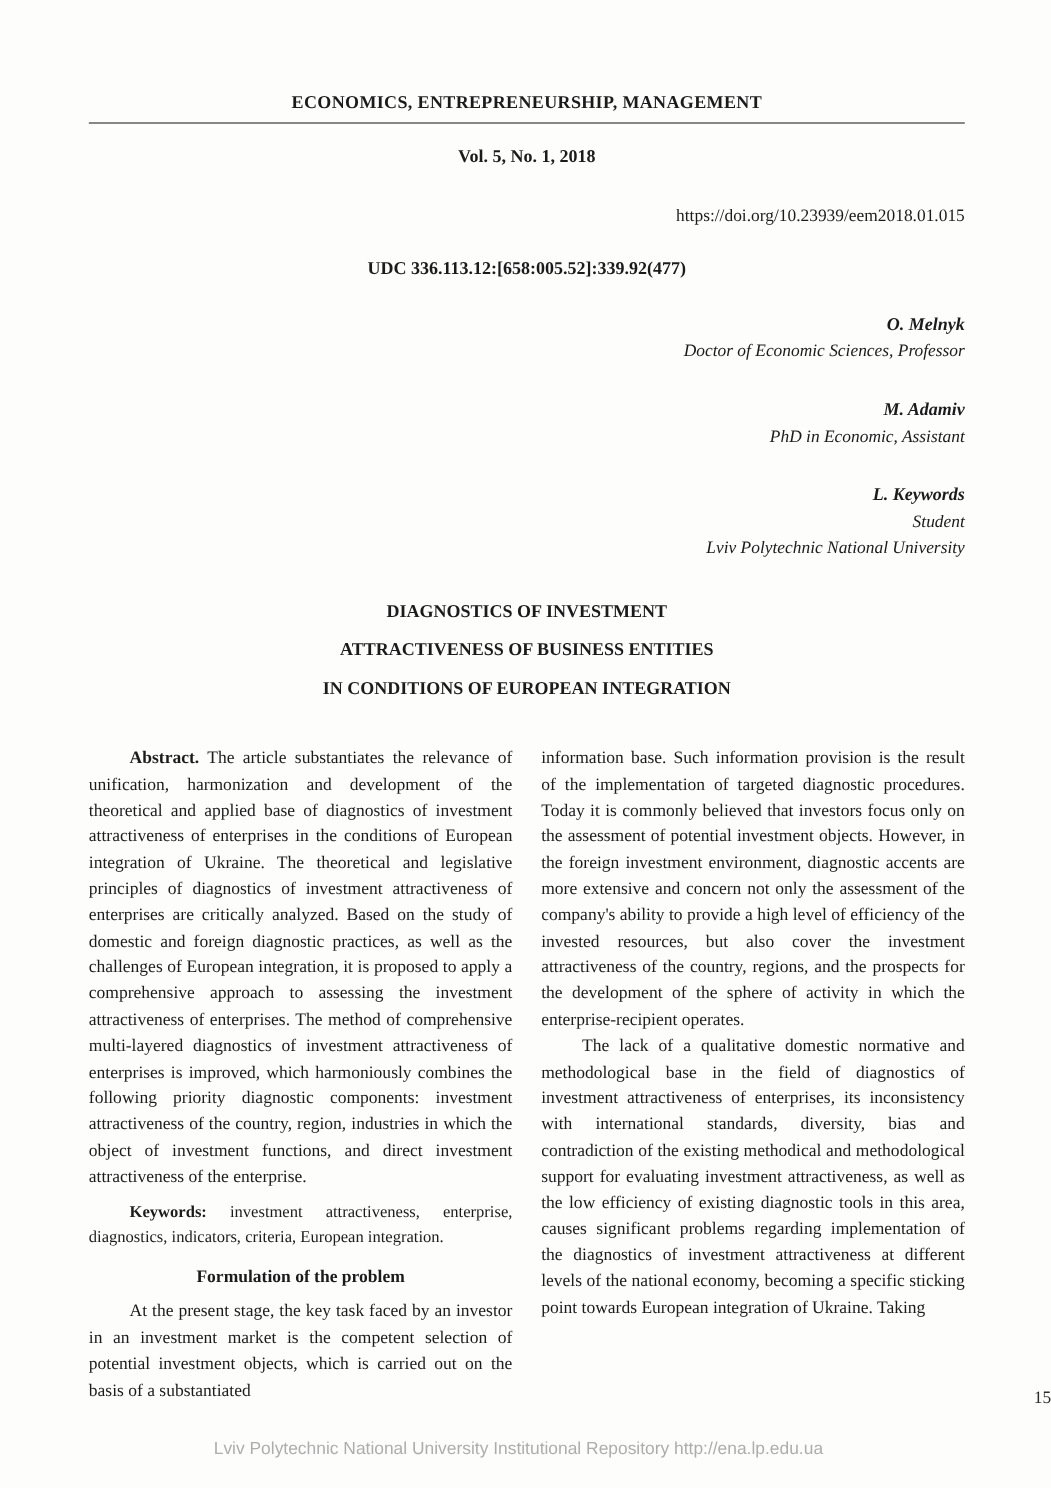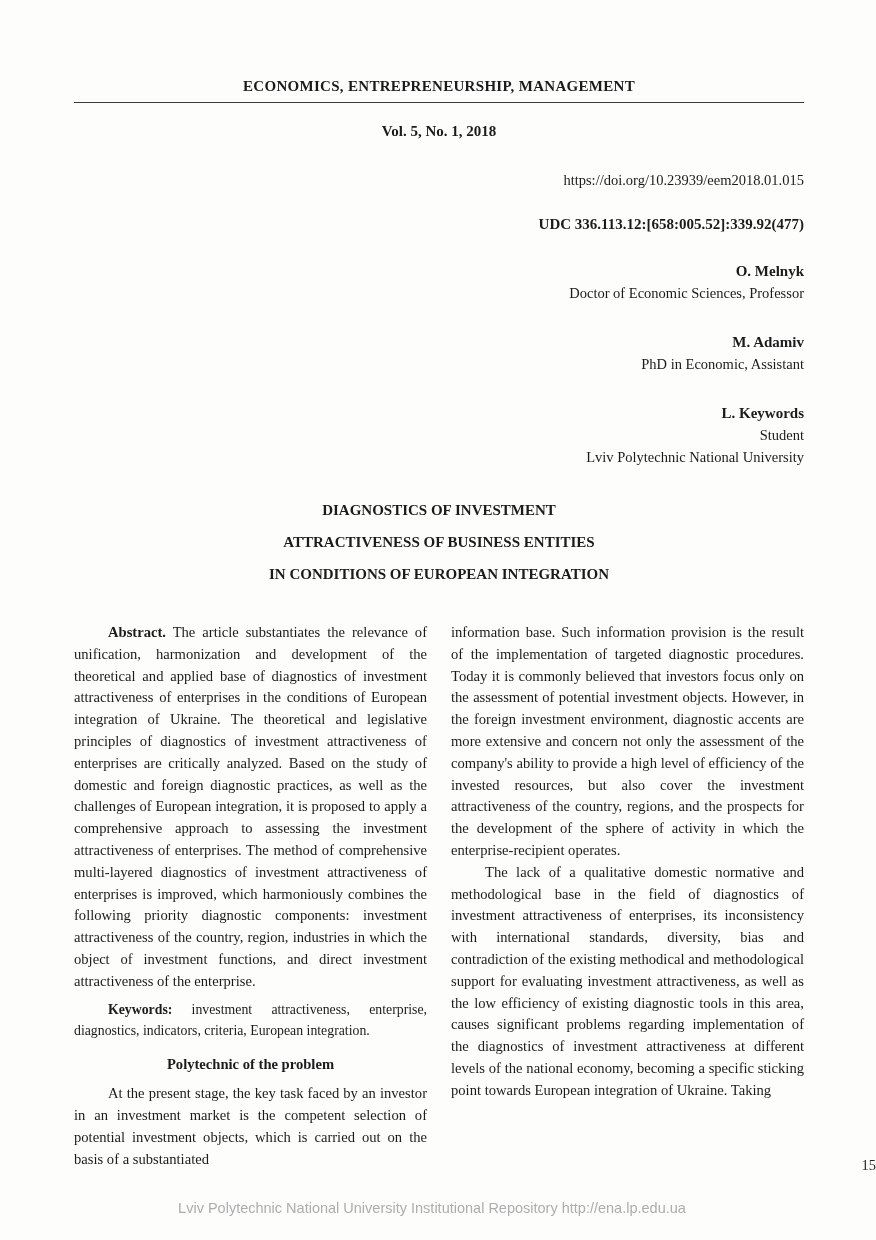--- a/index.html
+++ b/index.html
@@ -39,23 +39,24 @@
 
   .doi-line {
     margin-top: 32px;
     font-size: 14.5px;
   }
 
   .udc-line {
     margin-top: 27px;
     font-weight: bold;
     font-size: 15px;
+    text-align: center;
   }
 
-  .author-block { margin-top: 27px; }
+  .author-block { margin-top: 27px; font-style: italic; }
   .author-name {
     font-weight: bold;
     font-size: 15px;
     line-height: 22px;
   }
   .author-line {
     font-size: 14.5px;
     line-height: 22px;
   }
 
@@ -154,21 +155,21 @@
       <div>DIAGNOSTICS OF INVESTMENT</div>
       <div>ATTRACTIVENESS OF BUSINESS ENTITIES</div>
       <div>IN CONDITIONS OF EUROPEAN INTEGRATION</div>
     </div>
 
     <div class="columns">
 
       <div class="col">
         <p class="para"><b>Abstract.</b><span> The article substantiates the relevance of unification, harmonization and development of the theoretical and applied base of diagnostics of investment attractiveness of enterprises in the conditions of European integration of Ukraine. The theoretical and legislative principles of diagnostics of investment attractiveness of enterprises are critically analyzed. Based on the study of domestic and foreign diagnostic practices, as well as the challenges of European integration, it is proposed to apply a comprehensive approach to assessing the investment attractiveness of enterprises. The method of comprehensive multi-layered diagnostics of investment attractiveness of enterprises is improved, which harmoniously combines the following priority diagnostic components: investment attractiveness of the country, region, industries in which the object of investment functions, and direct investment attractiveness of the enterprise.</span></p>
         <p class="keywords-para"><b>Keywords:</b><span> investment attractiveness, enterprise, diagnostics, indicators, criteria, European integration.</span></p>
-        <p class="section-heading">Polytechnic of the problem</p>
+        <p class="section-heading">Formulation of the problem</p>
         <p class="para">At the present stage, the key task faced by an investor in an investment market is the competent selection of potential investment objects, which is carried out on the basis of a substantiated</p>
       </div>
 
       <div class="col">
         <p class="para no-indent">information base. Such information provision is the result of the implementation of targeted diagnostic procedures. Today it is commonly believed that investors focus only on the assessment of potential investment objects. However, in the foreign investment environment, diagnostic accents are more extensive and concern not only the assessment of the company's ability to provide a high level of efficiency of the invested resources, but also cover the investment attractiveness of the country, regions, and the prospects for the development of the sphere of activity in which the enterprise-recipient operates.</p>
         <p class="para">The lack of a qualitative domestic normative and methodological base in the field of diagnostics of investment attractiveness of enterprises, its inconsistency with international standards, diversity, bias and contradiction of the existing methodical and methodological support for evaluating investment attractiveness, as well as the low efficiency of existing diagnostic tools in this area, causes significant problems regarding implementation of the diagnostics of investment attractiveness at different levels of the national economy, becoming a specific sticking point towards European integration of Ukraine. Taking</p>
       </div>
 
     </div>
 

